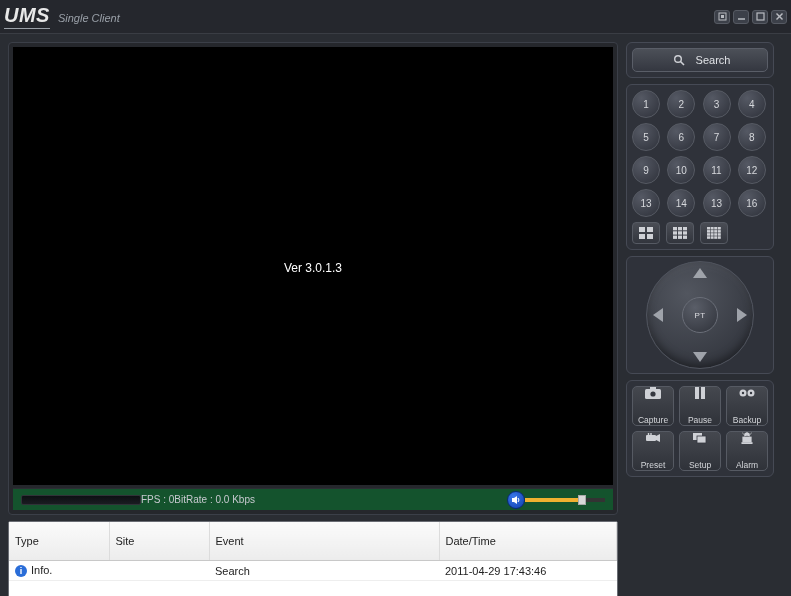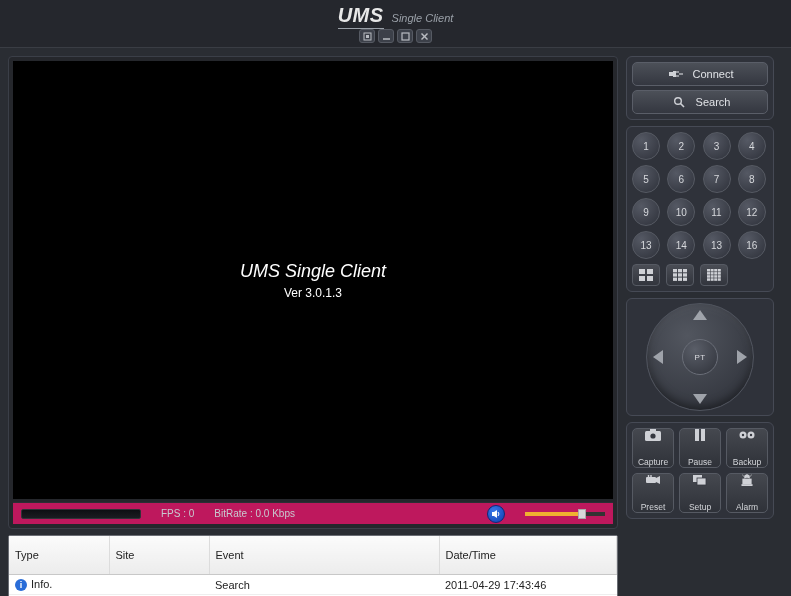--- a/index.html
+++ b/index.html
@@ -1,34 +1,34 @@
 <!DOCTYPE html>
 <html><head>
 <meta charset="utf-8">
 <style>
 * { margin: 0; padding: 0; box-sizing: border-box; }
 body { font-family: Arial, sans-serif; background: #2a2d33; width: 791px; height: 596px; overflow: hidden; }
 
-.titlebar { display: flex; align-items: center; justify-content: space-between; padding: 4px 4px; background: #25272d; border-bottom: 1px solid #3a3d44; flex-direction: column; }
+.titlebar { display: flex; align-items: center; justify-content: space-between; padding: 4px 4px; background: #25272d; border-bottom: 1px solid #3a3d44; }
 .logo { display: flex; align-items: baseline; gap: 8px; }
 .logo-ums { color: #e8e8e8; font-weight: bold; font-style: italic; font-size: 20px; letter-spacing: 0.5px; font-family: "Arial Black", Arial, sans-serif; -webkit-font-smoothing: antialiased; border-bottom: 1px solid #9aa0a8; padding-bottom: 1px; }
 .logo-sub { color: #9aa0a8; font-style: italic; font-size: 11px; }
 .win-controls { display: flex; gap: 3px; }
 .win-btn { width: 16px; height: 14px; background: #3c4049; border: 1px solid #565a63; border-radius: 3px; display: flex; align-items: center; justify-content: center; cursor: pointer; }
 .win-btn svg { display: block; }
 
 .main { display: flex; gap: 8px; padding: 8px 8px 8px 8px; }
 
 .left-col { width: 610px; display: flex; flex-direction: column; gap: 6px; }
 .video-wrap { background: #25272c; border: 1px solid #3b3f48; border-radius: 4px; padding: 4px; }
 .video { background: #000; width: 100%; height: 438px; position: relative; display: flex; align-items: center; justify-content: center; flex-direction: column; }
 .video-title { color: #fff; font-style: italic; font-size: 18px; }
 .video-ver { color: #fff; font-size: 12px; margin-top: 4px; }
 
-.statusbar { display: flex; align-items: center; gap: 20px; background: #be185d; border-top: 1px solid #2c2e34; padding: 4px 8px; font-size: 10px; color: #c8cad0; margin-top: 3px; height: 22px; }
+.statusbar { display: flex; align-items: center; background: #14532d; border-top: 1px solid #2c2e34; padding: 4px 8px; font-size: 10px; color: #c8cad0; margin-top: 3px; height: 22px; }
 .progress { width: 120px; height: 10px; background: linear-gradient(#0d0f13,#1a1c21); border: 1px solid #303238; border-radius: 2px; }
 .fps, .bitrate { color: #c8cad0; }
 .status-spacer { flex: 1; }
 .audio-btn { width: 18px; height: 18px; border-radius: 50%; background: radial-gradient(circle at 35% 30%, #3a77e8, #0f3fb0); display: flex; align-items: center; justify-content: center; cursor: pointer; border: 1px solid #0a2a78; }
 .vol-track { width: 80px; height: 4px; background: linear-gradient(to right, #f0b030 0%, #f0b030 68%, #333 68%, #333 100%); position: relative; }
 .vol-thumb { position: absolute; top: -3px; left: 66%; width: 8px; height: 10px; background: #d8d8d8; border: 1px solid #aaa; }
 
 .event-table-wrap { background: #fff; border: 1px solid #6a6d74; border-radius: 2px; height: 80px; overflow: hidden; }
 .event-table { width: 100%; border-collapse: collapse; font-size: 11px; color: #222; }
 .event-table th { text-align: left; font-weight: normal; padding: 13px 6px; background: linear-gradient(#fbfbfb,#ececec); border-right: 1px solid #dcdcdc; border-bottom: 1px solid #c8c8c8; }
@@ -94,21 +94,20 @@
         </svg>
       </div>
   </div>
 </div>
 
 <div class="main">
 
   <div class="left-col">
     <div class="video-wrap">
       <div class="video">
-        <div class="video-title">UMS Single Client</div>
         <div class="video-ver">Ver 3.0.1.3</div>
       </div>
       <div class="statusbar">
         <div class="progress"></div>
         <div class="fps">
           <span>FPS :</span>&nbsp;<span>0</span>
         </div>
         <div class="bitrate">
           <span>BitRate :</span>&nbsp;<span>0.0 Kbps</span>
         </div>
@@ -144,32 +143,20 @@
           </tr>
         </tbody>
       </table>
     </div>
   </div>
 
   <div class="right-col">
 
 
     <div class="panel">
-      <div class="big-btn">
-        <span class="icn">
-            <svg width="14" height="10" viewBox="0 0 14 10">
-              <rect x="0" y="3" width="4" height="4" fill="#cfd1d6"></rect>
-              <rect x="4" y="2" width="3" height="6" fill="#cfd1d6"></rect>
-              <line x1="7" y1="3" x2="10" y2="3" stroke="#cfd1d6" stroke-width="1.2"></line>
-              <line x1="7" y1="7" x2="10" y2="7" stroke="#cfd1d6" stroke-width="1.2"></line>
-              <line x1="10" y1="5" x2="14" y2="5" stroke="#cfd1d6" stroke-width="1.2"></line>
-            </svg>
-          </span>
-        <span>Connect</span>
-      </div>
       <div class="big-btn">
         <span class="icn">
             <svg width="12" height="12" viewBox="0 0 12 12">
               <circle cx="5" cy="5" r="3.3" fill="none" stroke="#cfd1d6" stroke-width="1.4"></circle>
               <line x1="7.5" y1="7.5" x2="11" y2="11" stroke="#cfd1d6" stroke-width="1.6"></line>
             </svg>
           </span>
         <span>Search</span>
       </div>
     </div>

